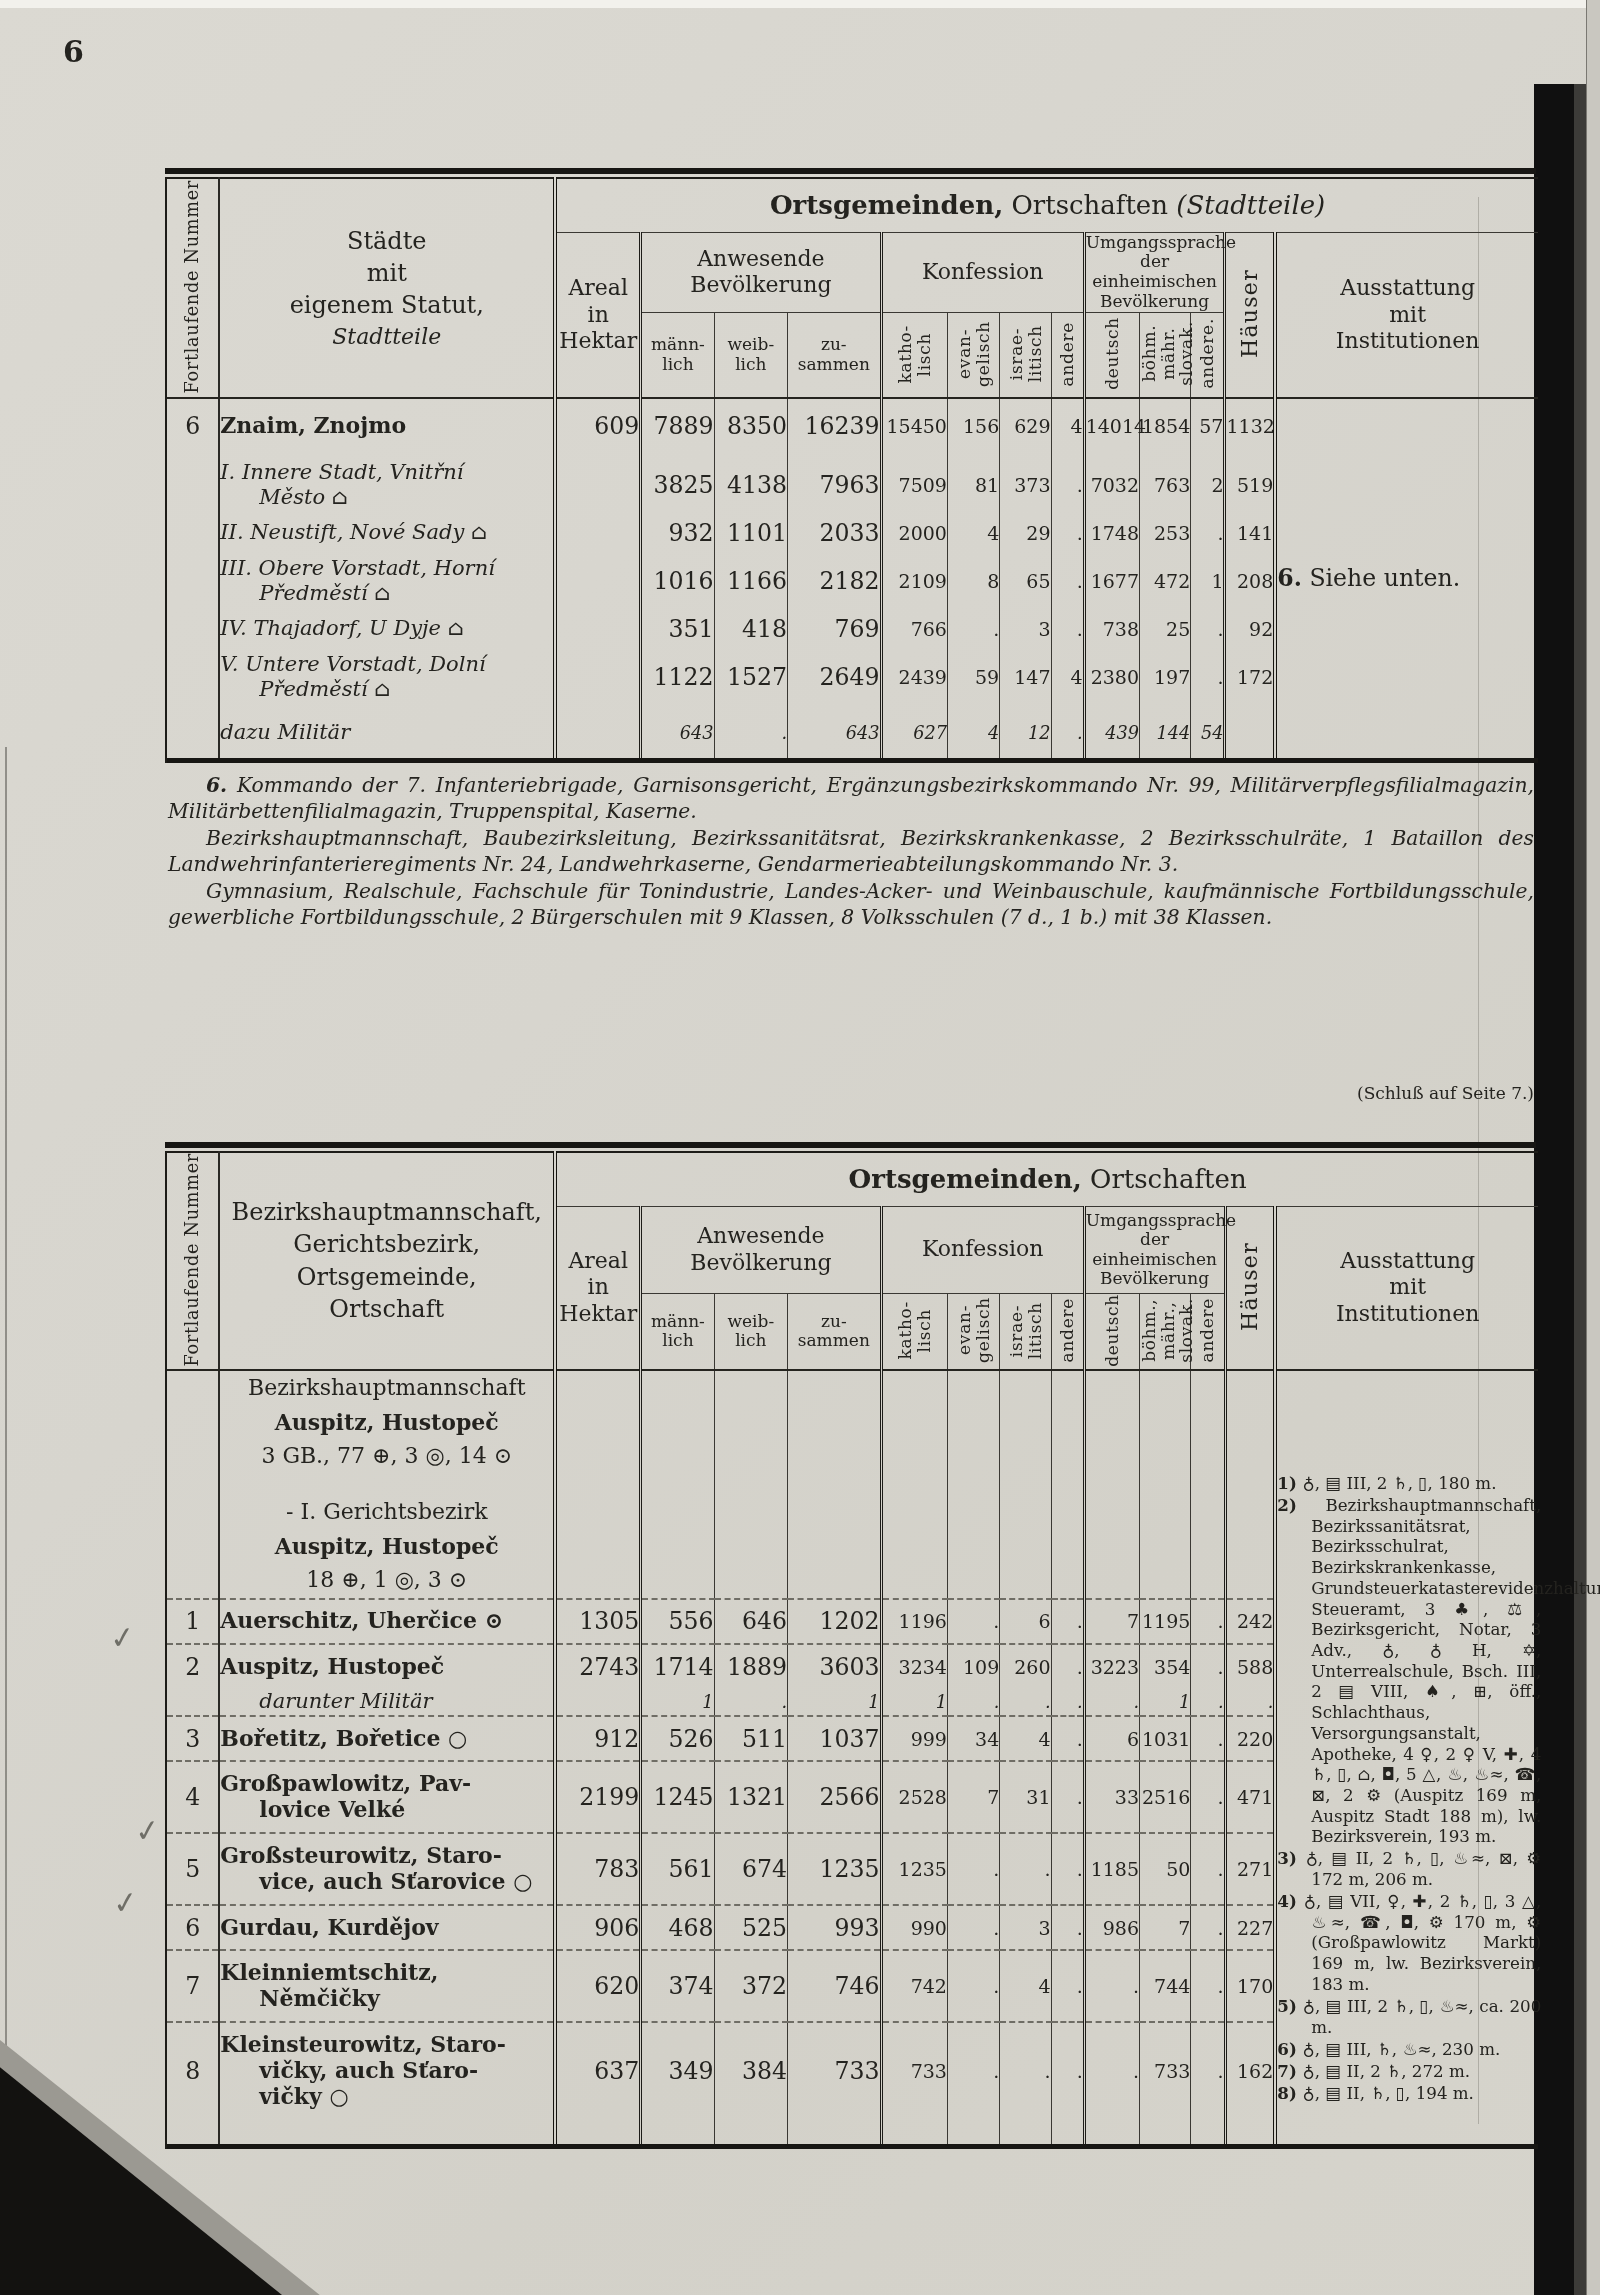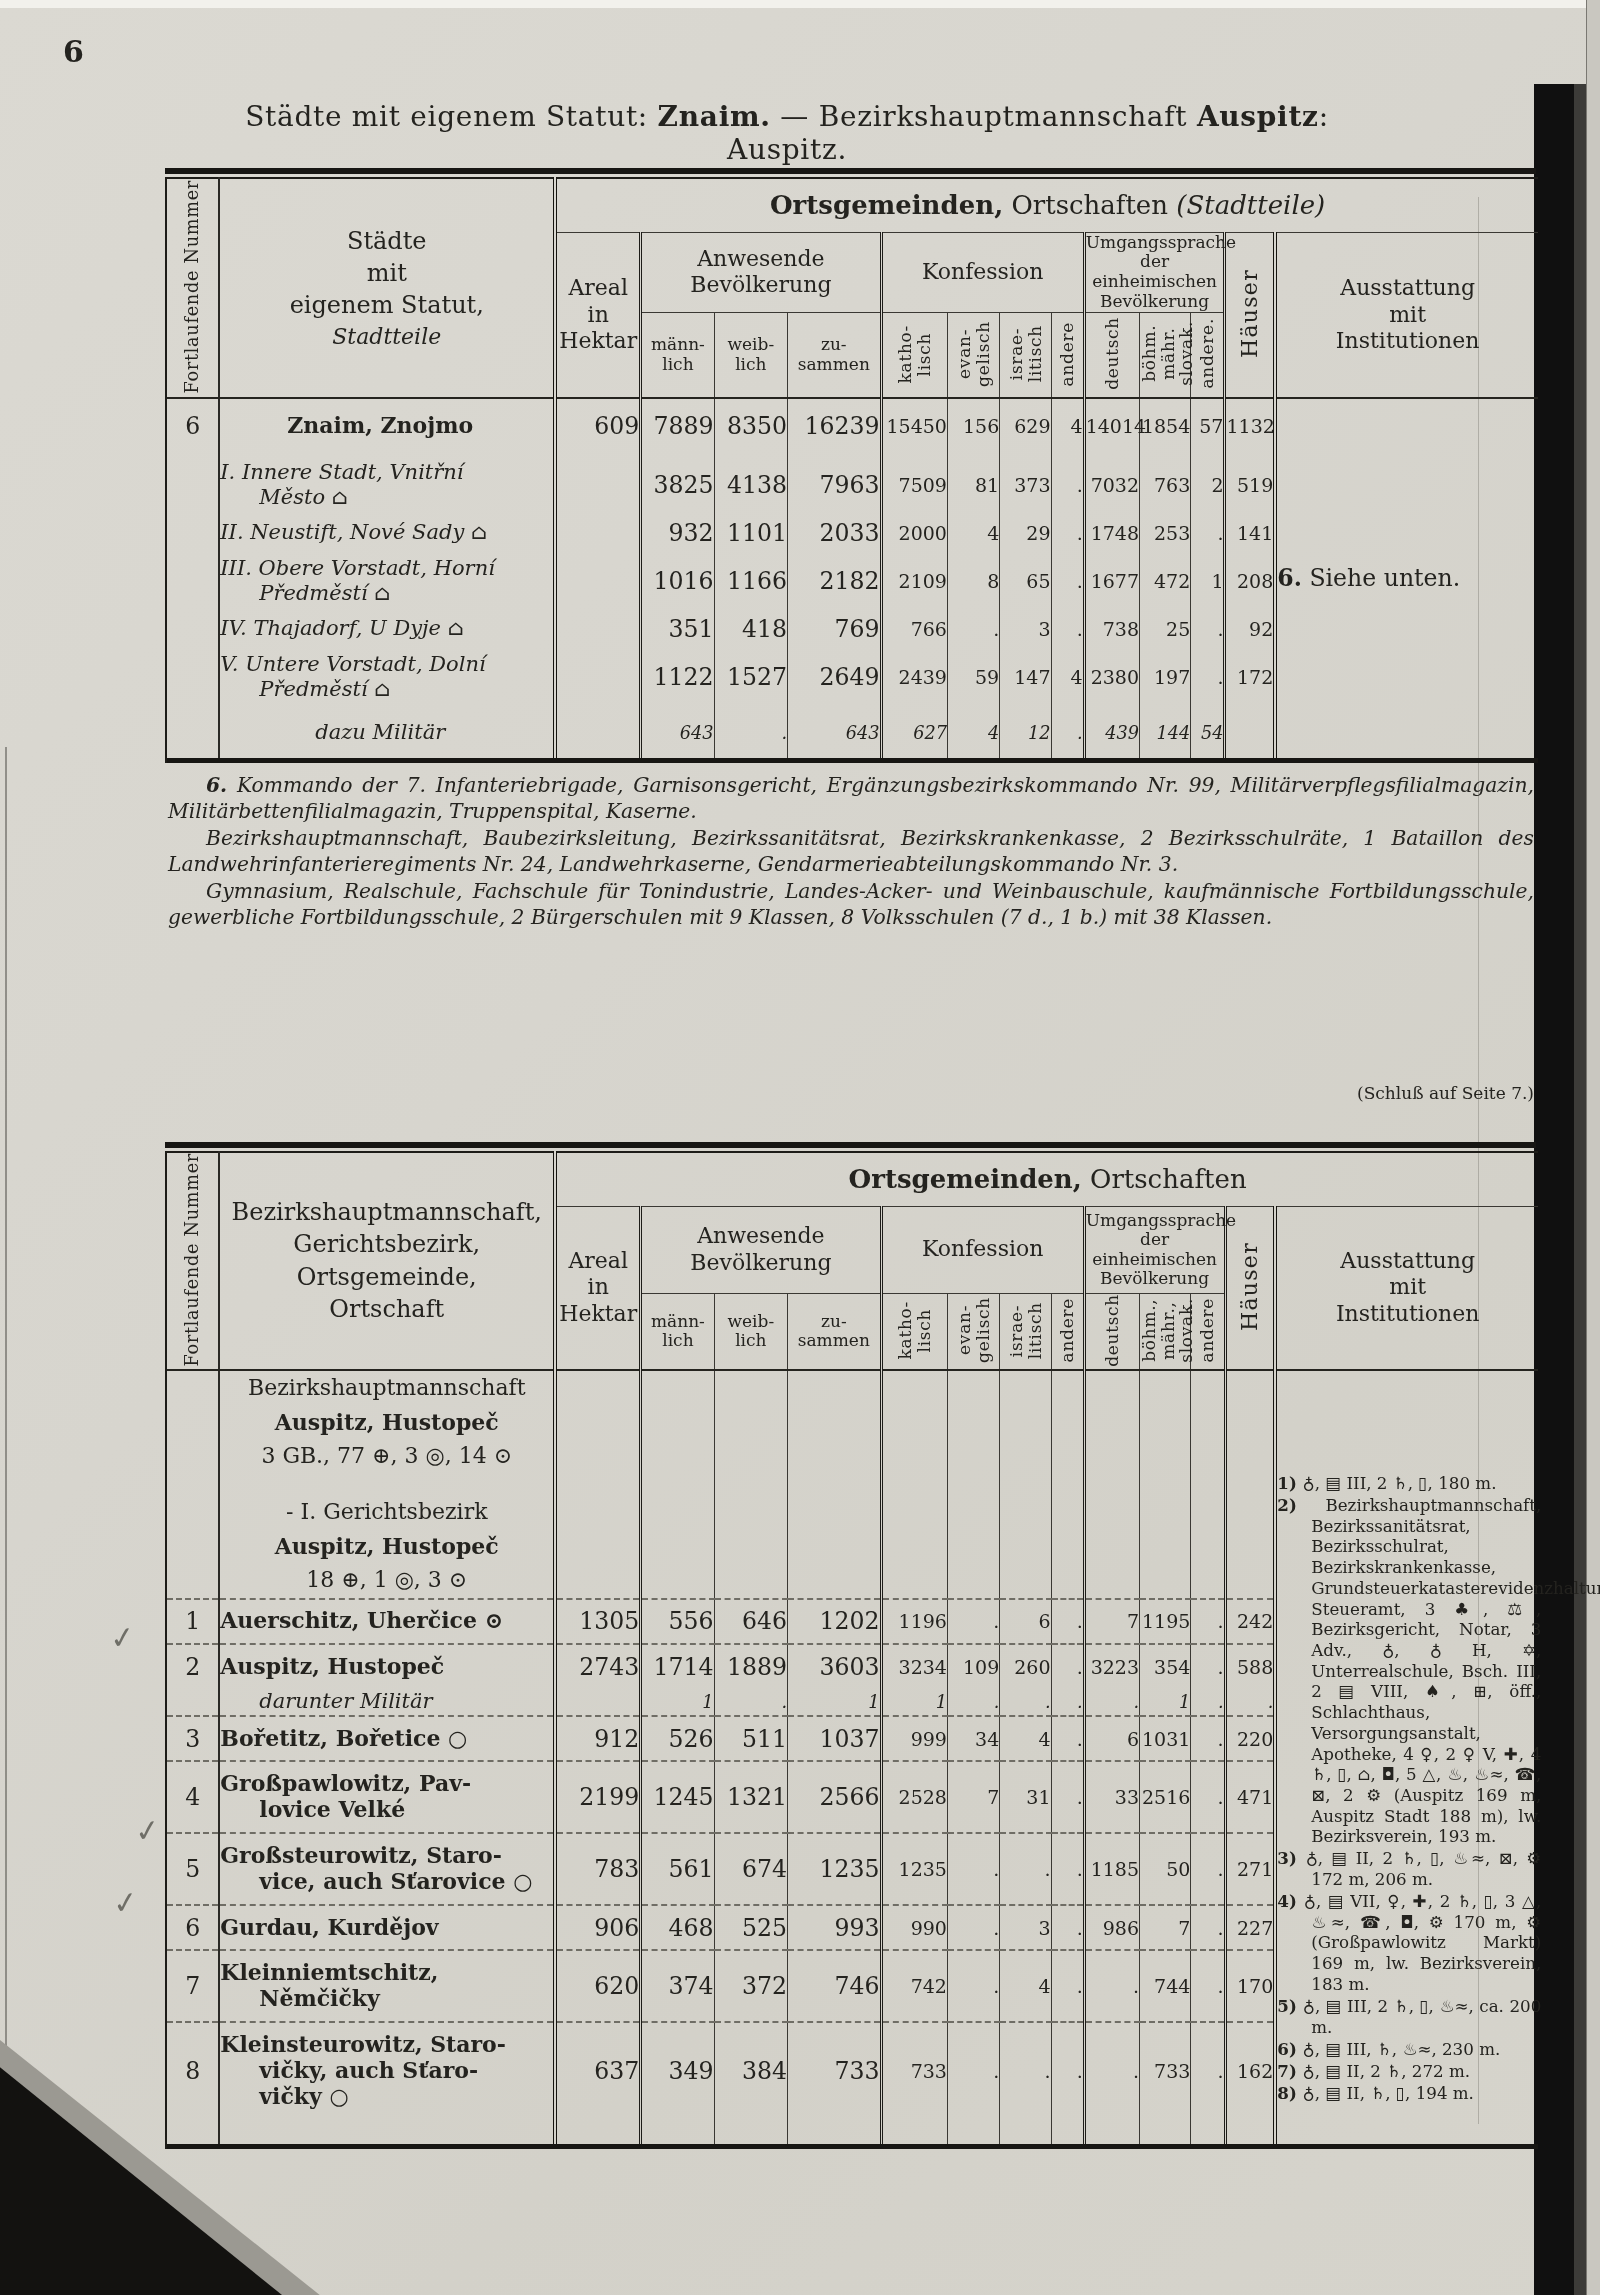--- a/index.html
+++ b/index.html
@@ -54,21 +54,21 @@
 
   td.dnum{font-size:23.6px;text-align:right;padding-right:9.2px;vertical-align:bottom;padding-bottom:5.2px;}
   td.dsm{font-size:19px;text-align:right;padding-right:6.6px;vertical-align:bottom;padding-bottom:6.6px;}
   tr.mil td{font-style:italic;}
   tr.mil td.dnum,tr.mil td.dsm{font-size:17.7px;}
   td.namecell{vertical-align:bottom;padding:2.6px 3.9px 5.2px 10.5px;font-size:22px;line-height:1.18;}
   td.numcell{font-size:23.6px;font-weight:bold;text-align:center;vertical-align:top;padding-top:6.6px;}
   .nm-b{font-weight:bold;}
   .nm-i{font-style:italic;font-weight:normal;font-size:21px;}
   .nm-ind{padding-left:39px;}
-  .nm-c{text-align:center;padding-right:26px;padding-left:13px;}
+  .nm-c{text-align:left;padding-right:26px;}
   tr.rsep td{border-top:2px dashed #6f6d65;}
   tr.filler td{height:26px;}
 
   td.xcell{vertical-align:top;padding:3.9px 0 0 9.2px;}
   .siehe{font-size:23.6px;white-space:nowrap;}
   .siehe b{font-weight:bold;}
   .fnotes{width:264px;padding-top:63px;}
   .fnote{font-size:16.7px;line-height:1.24;padding-left:34px;text-indent:-34px;text-align:justify;margin:0 0 1.3px 0;}
   .fnote .fn{font-weight:bold;}
 
@@ -90,21 +90,20 @@
 
   <div class="top-strip"></div>
   <div class="scan-band"></div>
   <div class="scan-band2"></div>
   <div class="scan-edge"></div>
   <div class="gutter-line"></div>
   <div class="hairline"></div>
 
   <div class="pagenum">6</div>
 
-  <div class="title"><span>Städte mit eigenem Statut: </span><b>Znaim.</b><span> — </span><span>Bezirkshauptmannschaft </span><b>Auspitz</b><span>: Auspitz.</span></div>
 
   <div class="bar" style="top:168px;"></div>
   <div class="tframe" style="top:177px;">
   <table class="stat">
     <colgroup>
       <col class="c-num">
           <col class="c-name">
           <col class="c-areal">
           <col class="c-m">
           <col class="c-w">

